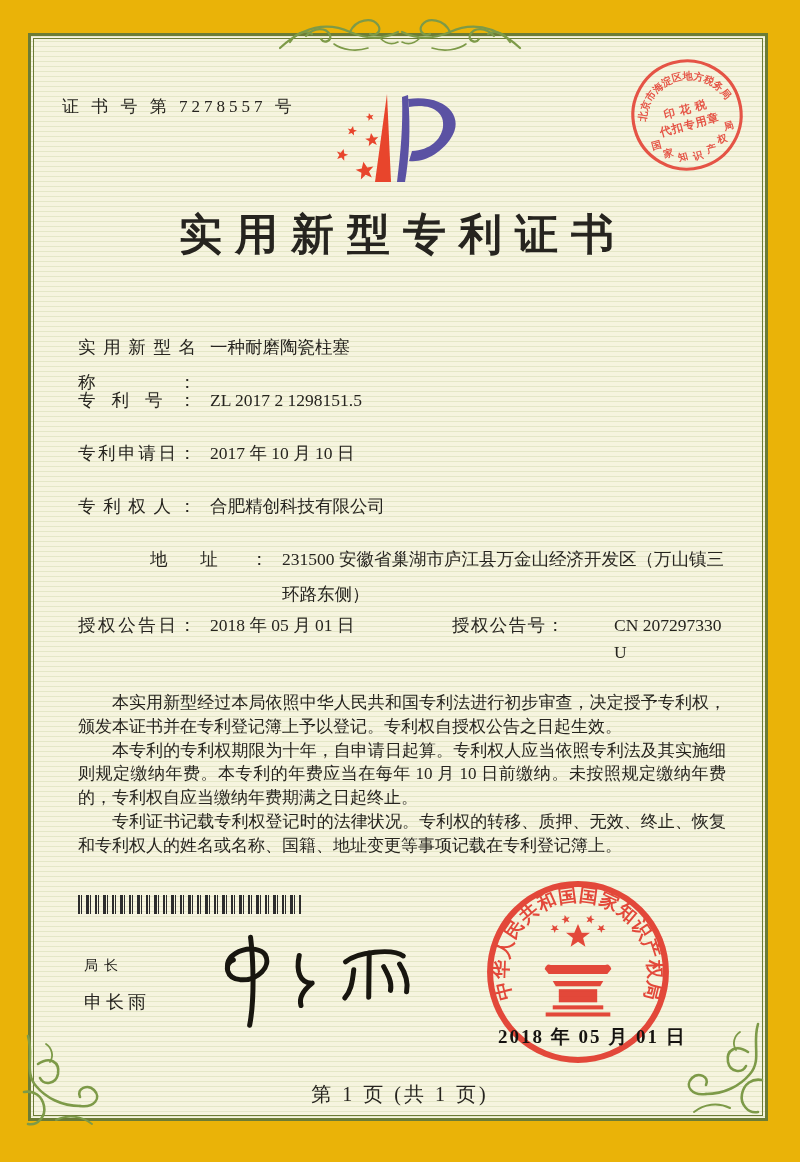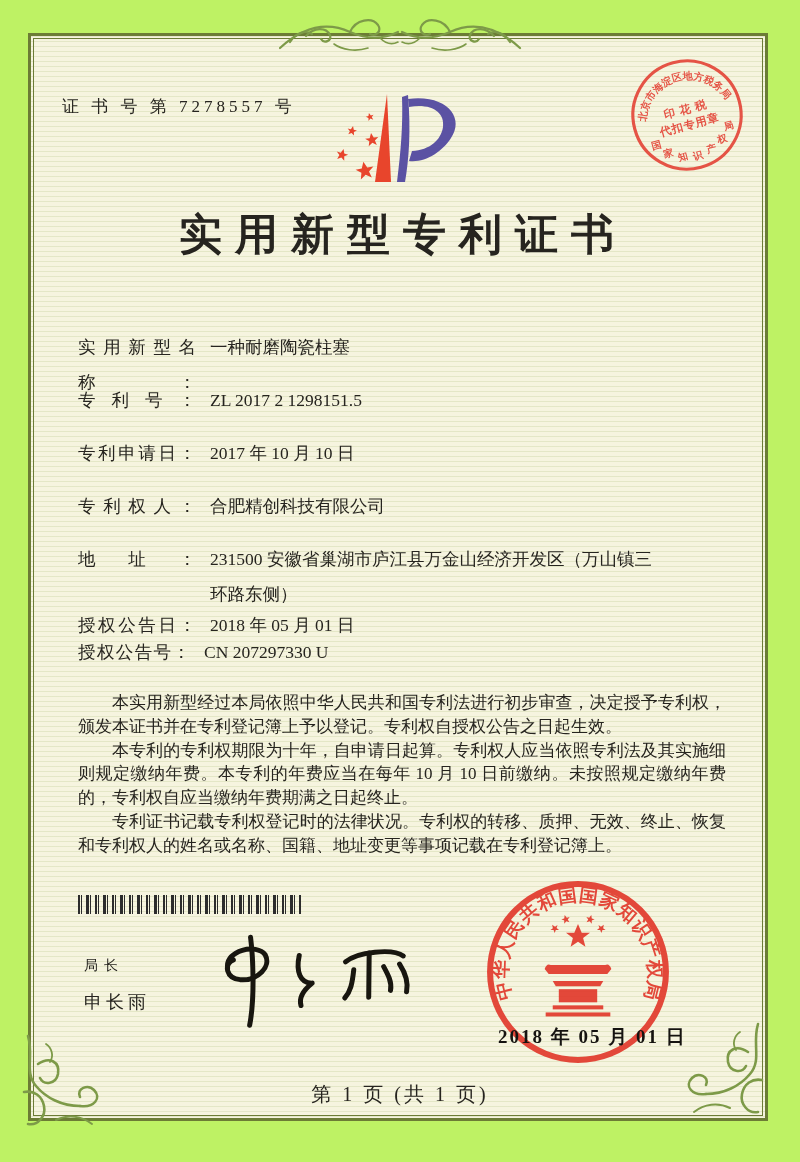--- a/index.html
+++ b/index.html
@@ -1,18 +1,18 @@
 <!DOCTYPE html>
 <html><head>
 <meta charset="utf-8">
 <style>
   html,body { margin:0; padding:0; background:#e9e9e6; }
   .page {
     position:relative; width:800px; height:1162px; margin:0 auto;
-    background:#bef264; overflow:hidden;
+    background:#eab308; overflow:hidden;
     font-family:"Liberation Serif","DejaVu Serif",serif; color:#26241f;
   }
   .frame {
     position:absolute; left:28px; top:33px; width:734px; height:1082px;
     border:3px solid #6c7c35;
     background-color:#f6f4df;
     background-image:repeating-linear-gradient(180deg, rgba(170,190,120,.24) 0 1px, rgba(255,255,255,0) 1px 5px);
   }
   .frame-inner { position:absolute; inset:2px; border:1px solid #6c7c35; }
 
@@ -22,27 +22,27 @@
 
   .tax-stamp { position:absolute; left:628px; top:56px; transform:rotate(-15deg); opacity:.92; z-index:4; }
 
   .title {
     position:absolute; left:0; right:7px; top:206px; text-align:center;
     font-size:43px; font-weight:bold; letter-spacing:13px; text-indent:13px; z-index:3;
   }
 
   .fields { position:absolute; left:78px; top:330px; width:650px; font-size:17.5px; z-index:3; }
   .field-row { display:flex; align-items:flex-start; height:53px; line-height:35px; }
-  .field-row.addr { height:auto; min-height:54px; }
+  .field-row.addr { height:auto; min-height:54px;justify-content:flex-end; }
   .f-label { display:inline-block; width:118px; text-align:justify; text-align-last:justify; flex:none; }
   .f-value { margin-left:14px; }
   .addr .f-value { max-width:446px; }
-  .grant-row { display:flex; line-height:27px; margin-top:0;flex-direction:column; }
+  .grant-row { display:flex; line-height:27px; margin-top:0; }
   .grant-left { display:flex; width:374px; flex:none; }
-  .grant-right { display:flex; }
+  .grant-right { display:flex;gap:36px; }
   .grant-right .f-label { width:112px; }
 
   .paragraphs { position:absolute; left:78px; top:679px; width:648px; font-size:17px; line-height:23.8px; text-align:justify; z-index:3;margin-top:12px; }
   .paragraphs p { margin:0; text-indent:2em; }
 
   .barcode {
     position:absolute; left:78px; top:895px; width:224px; height:19px; z-index:3;
     background:repeating-linear-gradient(90deg,
       #2c2c2c 0 2px, transparent 2px 3px,
       #2c2c2c 3px 4px, transparent 4px 8px,

